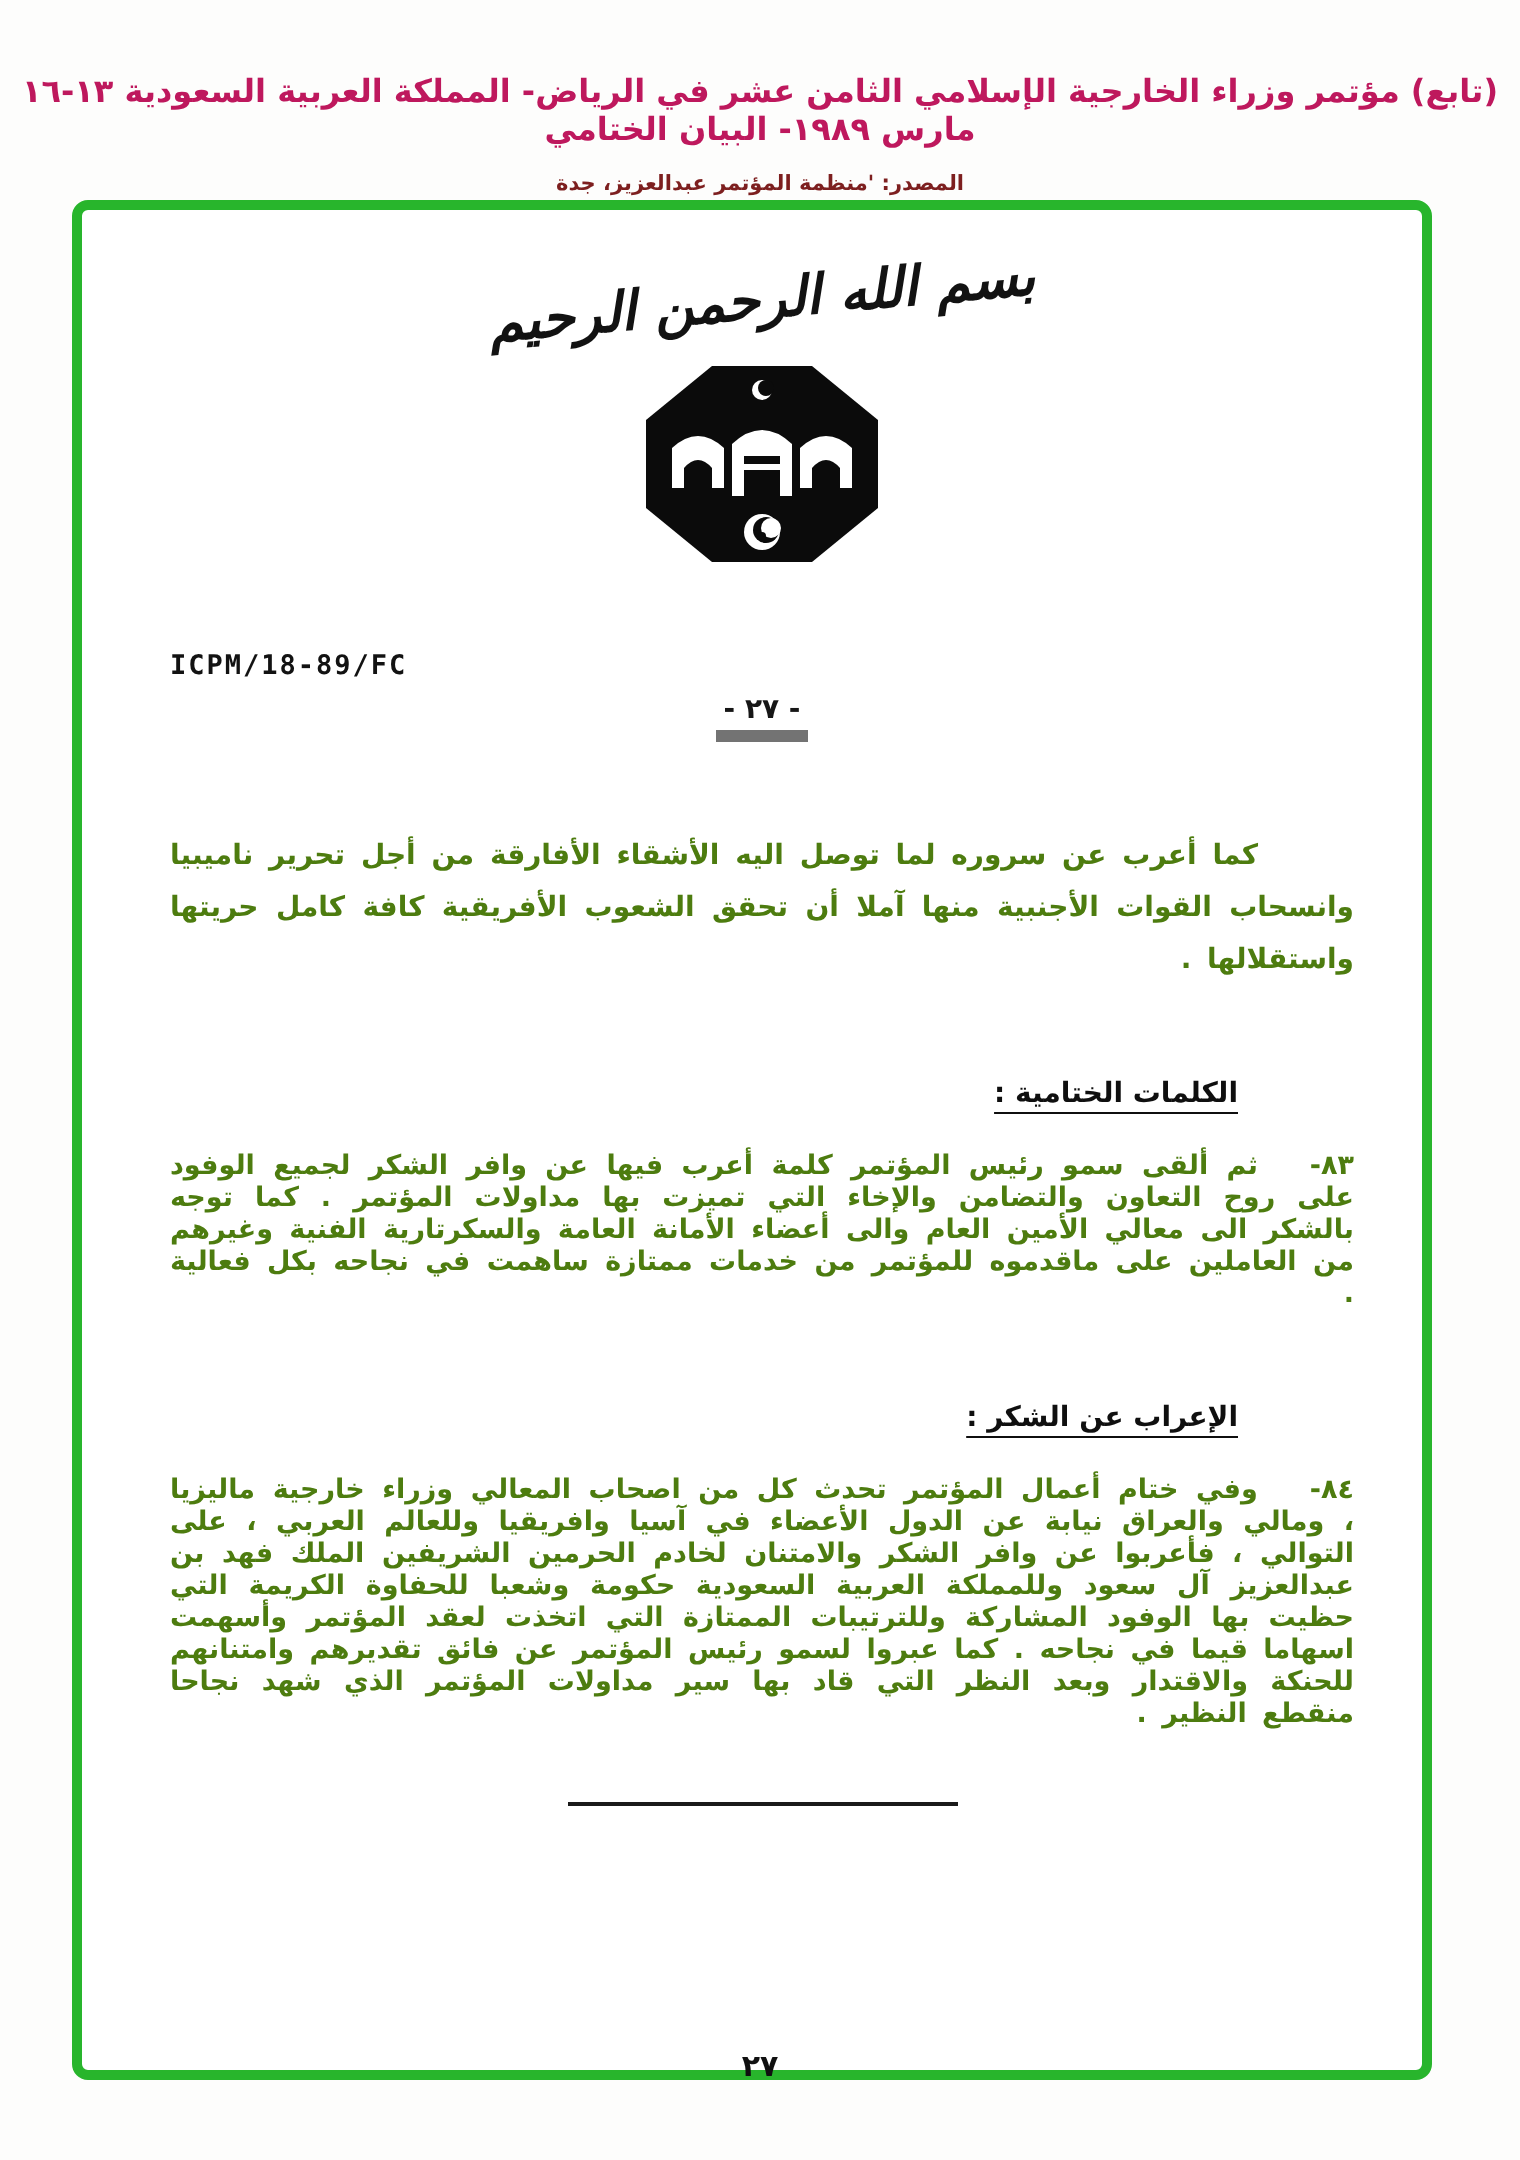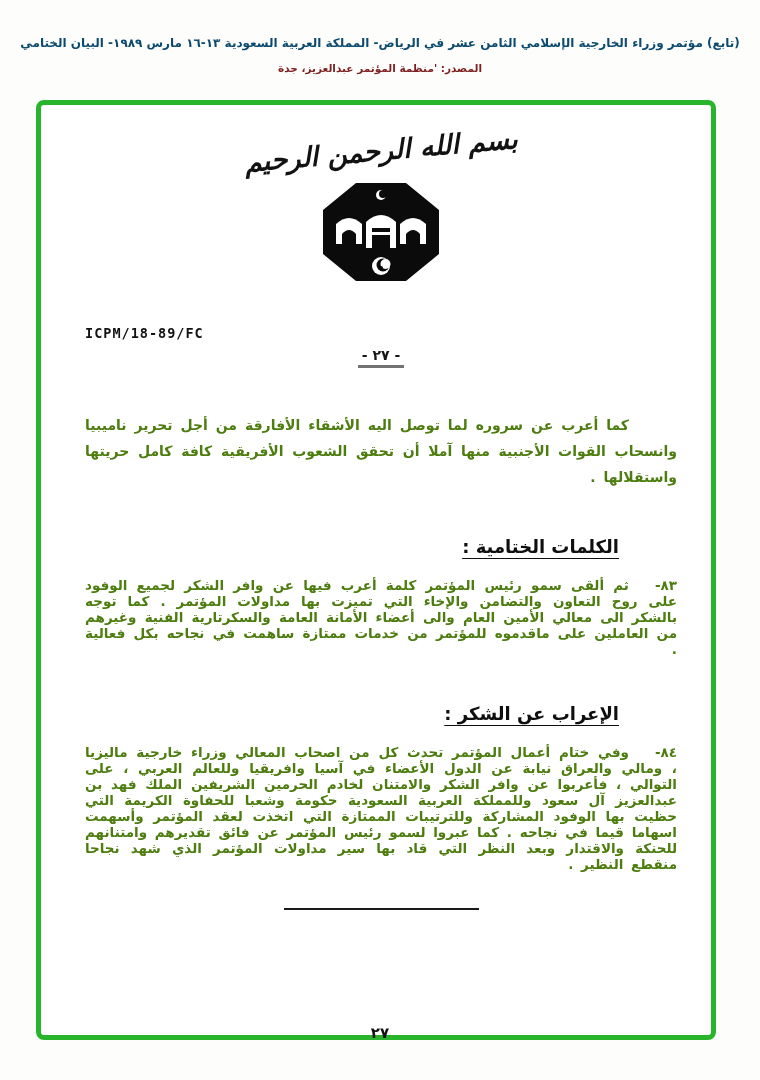--- a/index.html
+++ b/index.html
@@ -18,23 +18,23 @@
     height: 1080px;
     background: #fdfdfc;
   }
   
   .top-header {
     padding-top: 36px;
     text-align: center;
     direction: rtl;
   }
   .top-header .line1 {
-    font-size: 12px;
-    font-weight: bold;
-    color: #0c4a6e;
+    font-size: 16px;
+    font-weight: bold;
+    color: #be185d;
     letter-spacing: 0.2px;
   }
   .top-header .line2 {
     margin-top: 12px;
     font-size: 10.5px;
     font-weight: bold;
     color: #7d1f1f;
   }
   
   .scan-frame {
@@ -81,42 +81,42 @@
   }
   .page-num-line {
     margin-top: 6px;
     text-align: center;
     direction: rtl;
     font-size: 14px;
     font-weight: bold;
   }
   .page-num-line .pn {
     display: inline-block;
-    border-bottom: 3px solid #737373;
+    border-bottom: 6px solid #737373;
     padding: 0 4px 2px 4px;
   }
   
   .body-text {
     direction: rtl;
     text-align: justify;
     font-size: 14px;
     font-weight: bold;
     line-height: 26px;
     word-spacing: 3px;
     color: #4d7c0f;
   }
   .intro-para {
     margin-top: 44px;
     text-indent: 48px;
   }
   .section-heading {
     direction: rtl;
     margin-top: 46px;
     margin-right: 58px;
-    font-size: 18px;
+    font-size: 14px;
     font-weight: bold;
     text-decoration: underline;
     text-underline-offset: 5px;
     color: #0f0f0f;
   }
   .numbered-item {
     margin-top: 20px;
     line-height: 16px;
     font-size: 13.5px;
   }

